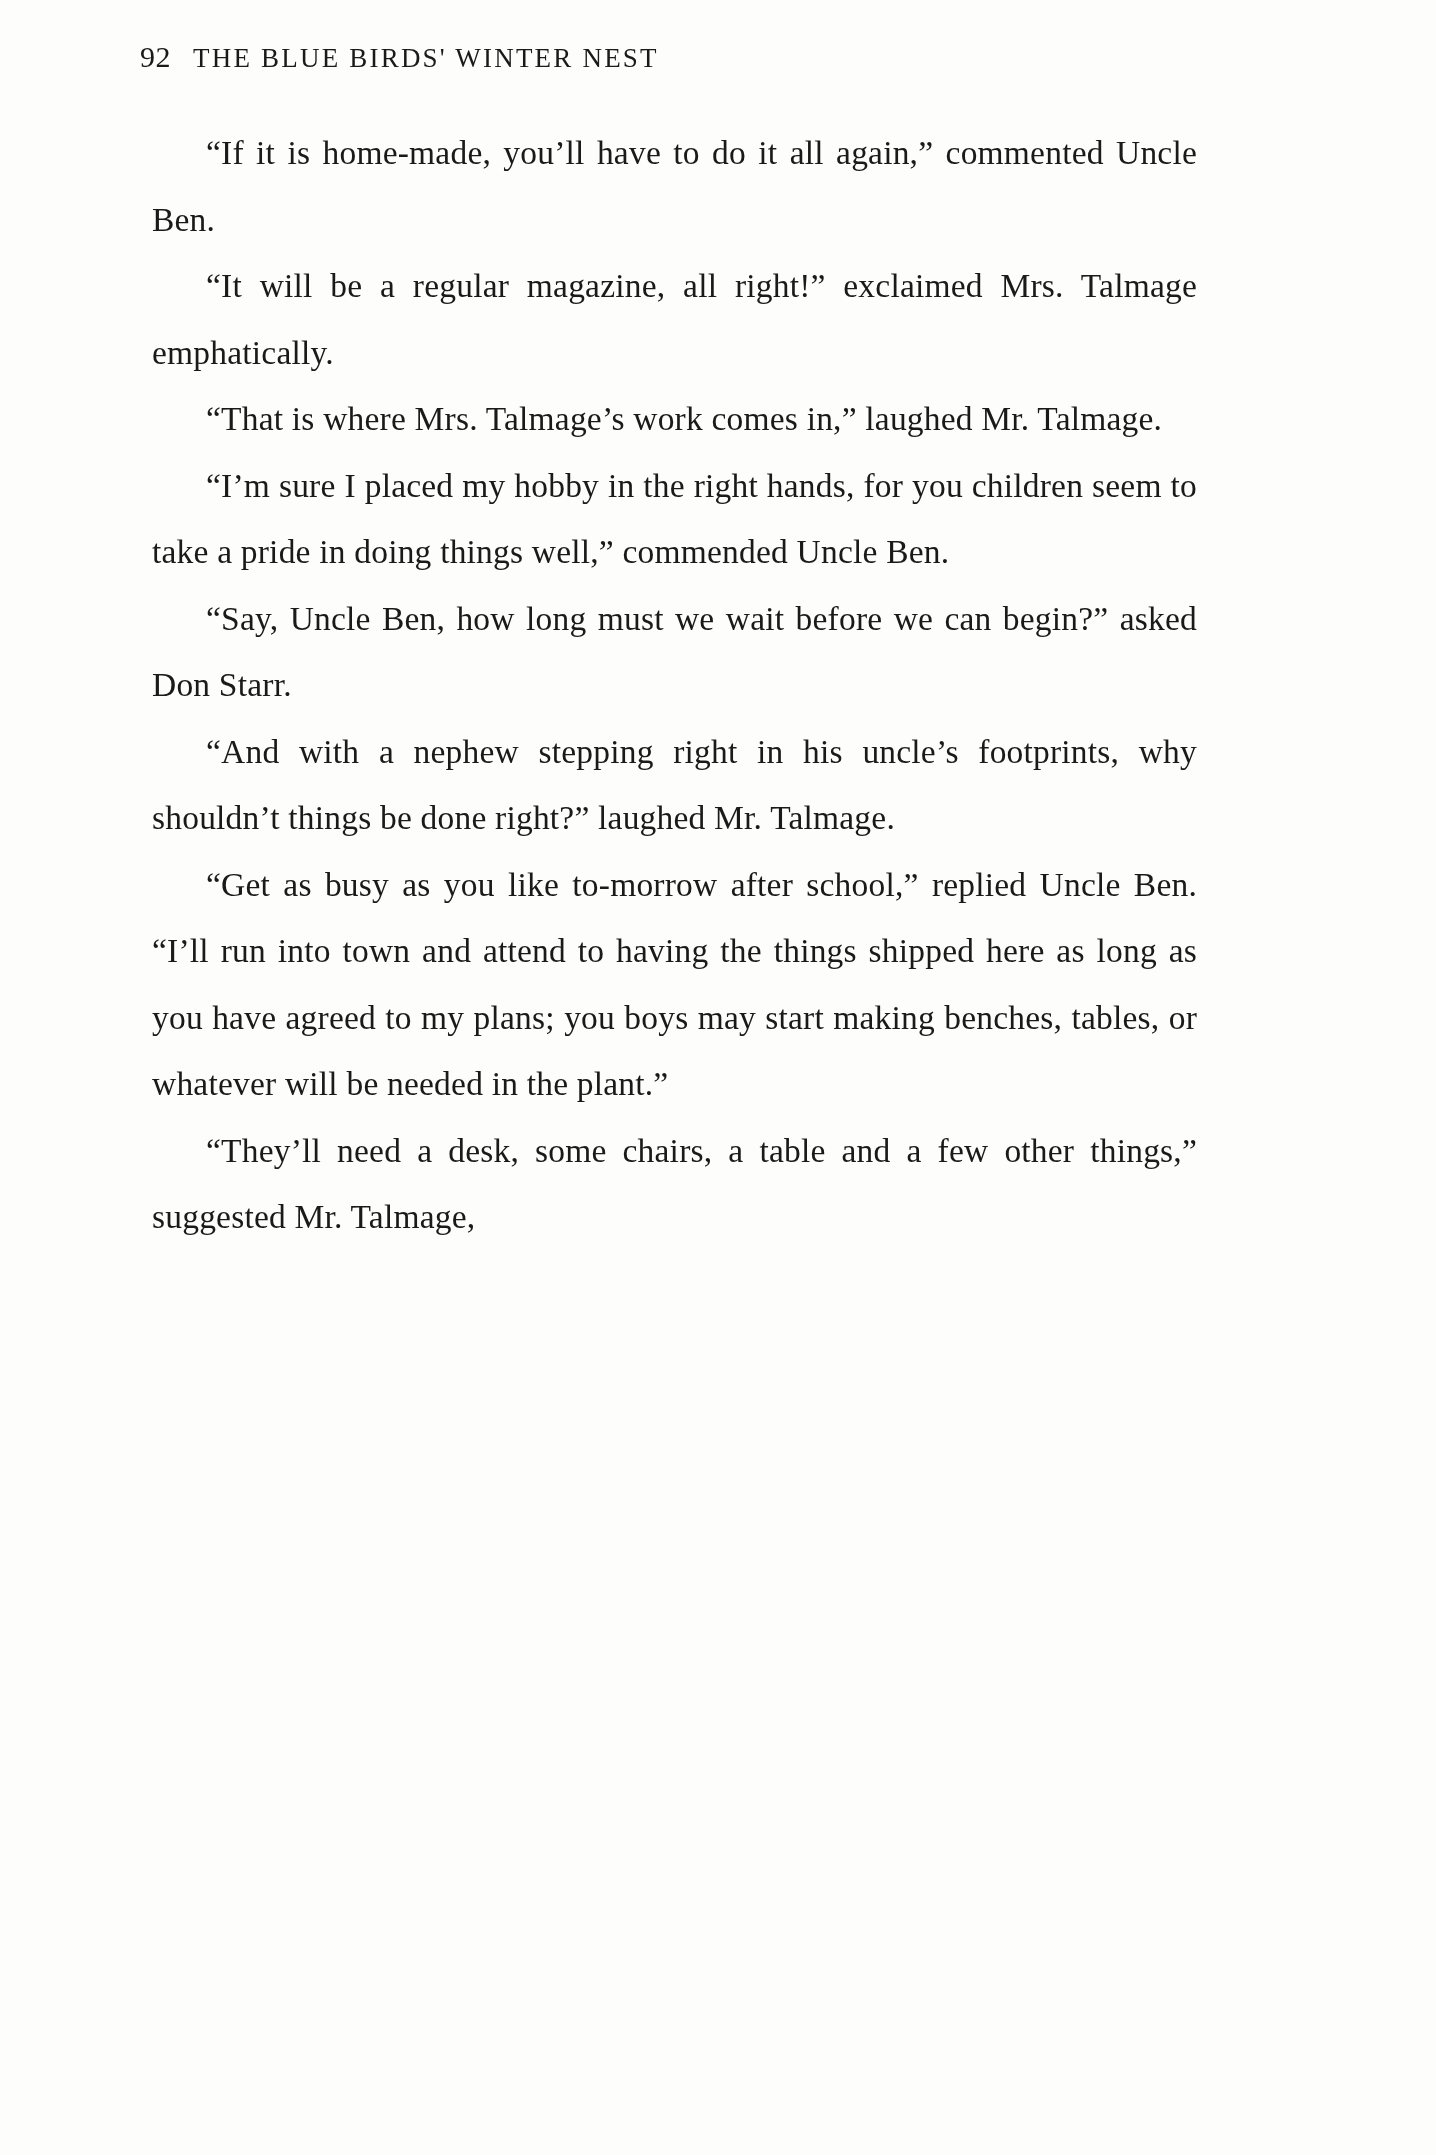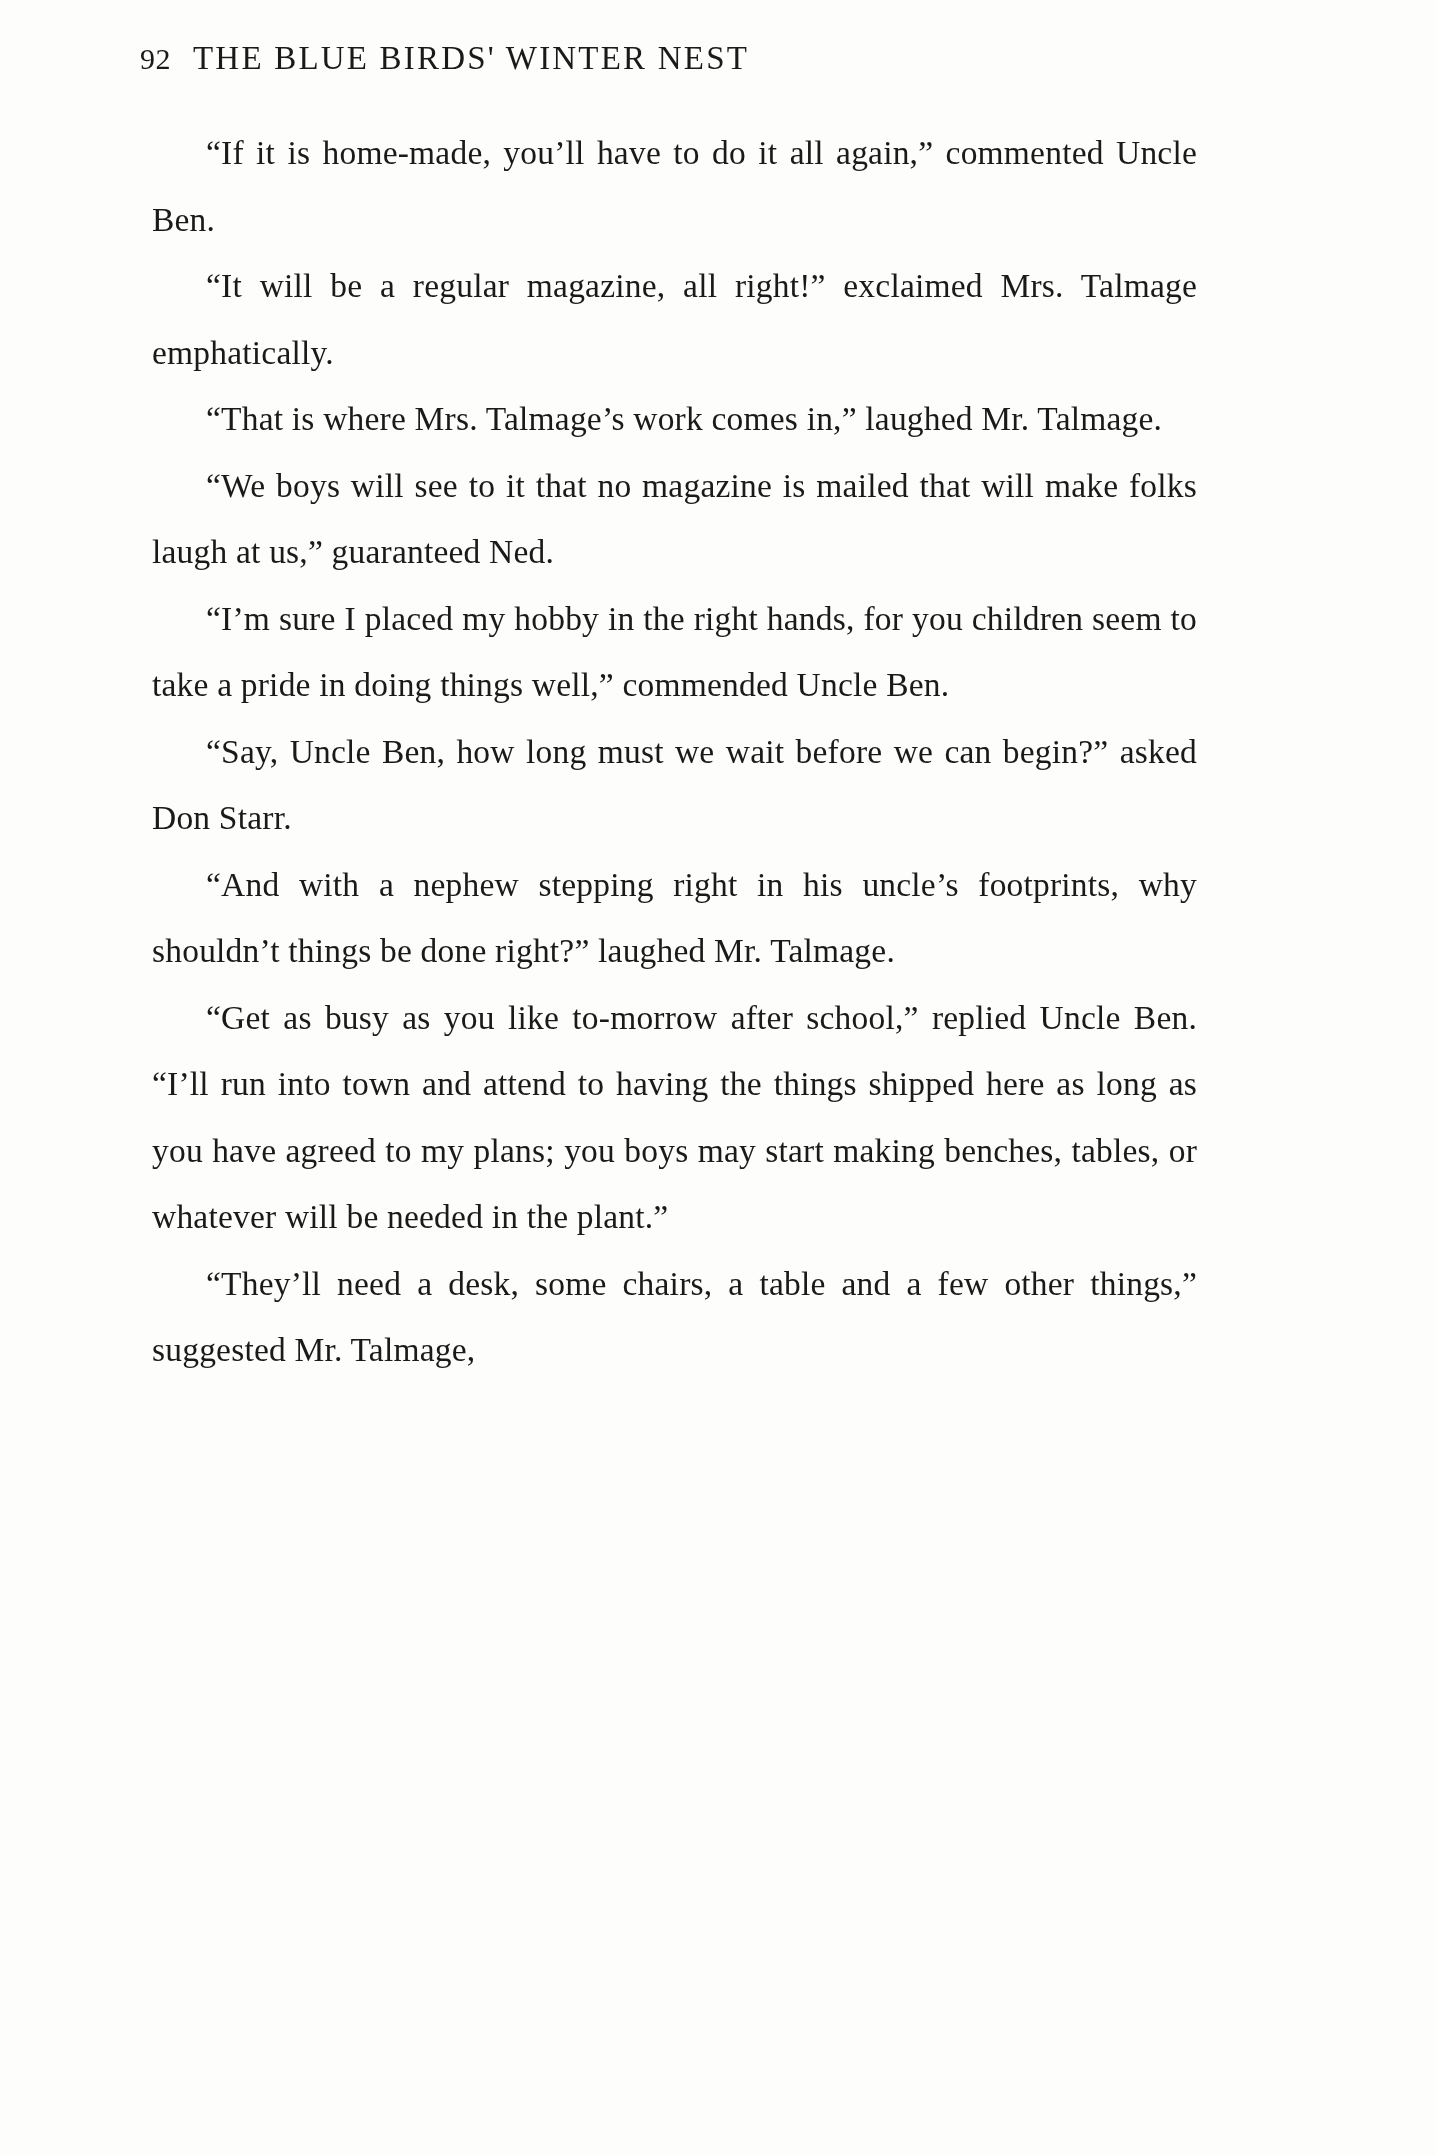--- a/index.html
+++ b/index.html
@@ -32,21 +32,21 @@
     display: flex;
     align-items: baseline;
     gap: 22px;
   }
   .folio {
     font-size: 30px;
     letter-spacing: 0.5px;
     font-family: "Liberation Serif", "DejaVu Serif", serif;
   }
   .running-title {
-    font-size: 33px;
+    font-size: 27px;
     letter-spacing: 2.2px;
     white-space: nowrap;
   }
   .body-text {
     position: absolute;
     left: 130px;
     top: 120px;
     width: 1045px;
     font-size: 33.5px;
     line-height: 66.5px;
@@ -74,21 +74,20 @@
 
   <div class="page-header">
     <span class="folio">92</span>
     <span class="running-title">THE BLUE BIRDS' WINTER NEST</span>
   </div>
 
   <div class="body-text">
     <p class="para">“If it is home-made, you’ll have to do it all again,” commented Uncle Ben.</p>
     <p class="para">“It will be a regular magazine, all right!” exclaimed Mrs. Talmage emphatically.</p>
     <p class="para">“That is where Mrs. Talmage’s work comes in,” laughed Mr. Talmage.</p>
-    <p class="para">“We boys will see to it that no magazine is mailed that will make folks laugh at us,” guaranteed Ned.</p>
     <p class="para">“I’m sure I placed my hobby in the right hands, for you children seem to take a pride in doing things well,” commended Uncle Ben.</p>
     <p class="para">“Say, Uncle Ben, how long must we wait before we can begin?” asked Don Starr.</p>
     <p class="para">“And with a nephew stepping right in his uncle’s footprints, why shouldn’t things be done right?” laughed Mr. Talmage.</p>
     <p class="para">“Get as busy as you like to-morrow after school,” replied Uncle Ben. “I’ll run into town and attend to having the things shipped here as long as you have agreed to my plans; you boys may start making benches, tables, or whatever will be needed in the plant.”</p>
     <p class="para last-line-natural">“They’ll need a desk, some chairs, a table and a few other things,” suggested Mr. Talmage,</p>
   </div>
 
 </div>
 
 </body></html>

